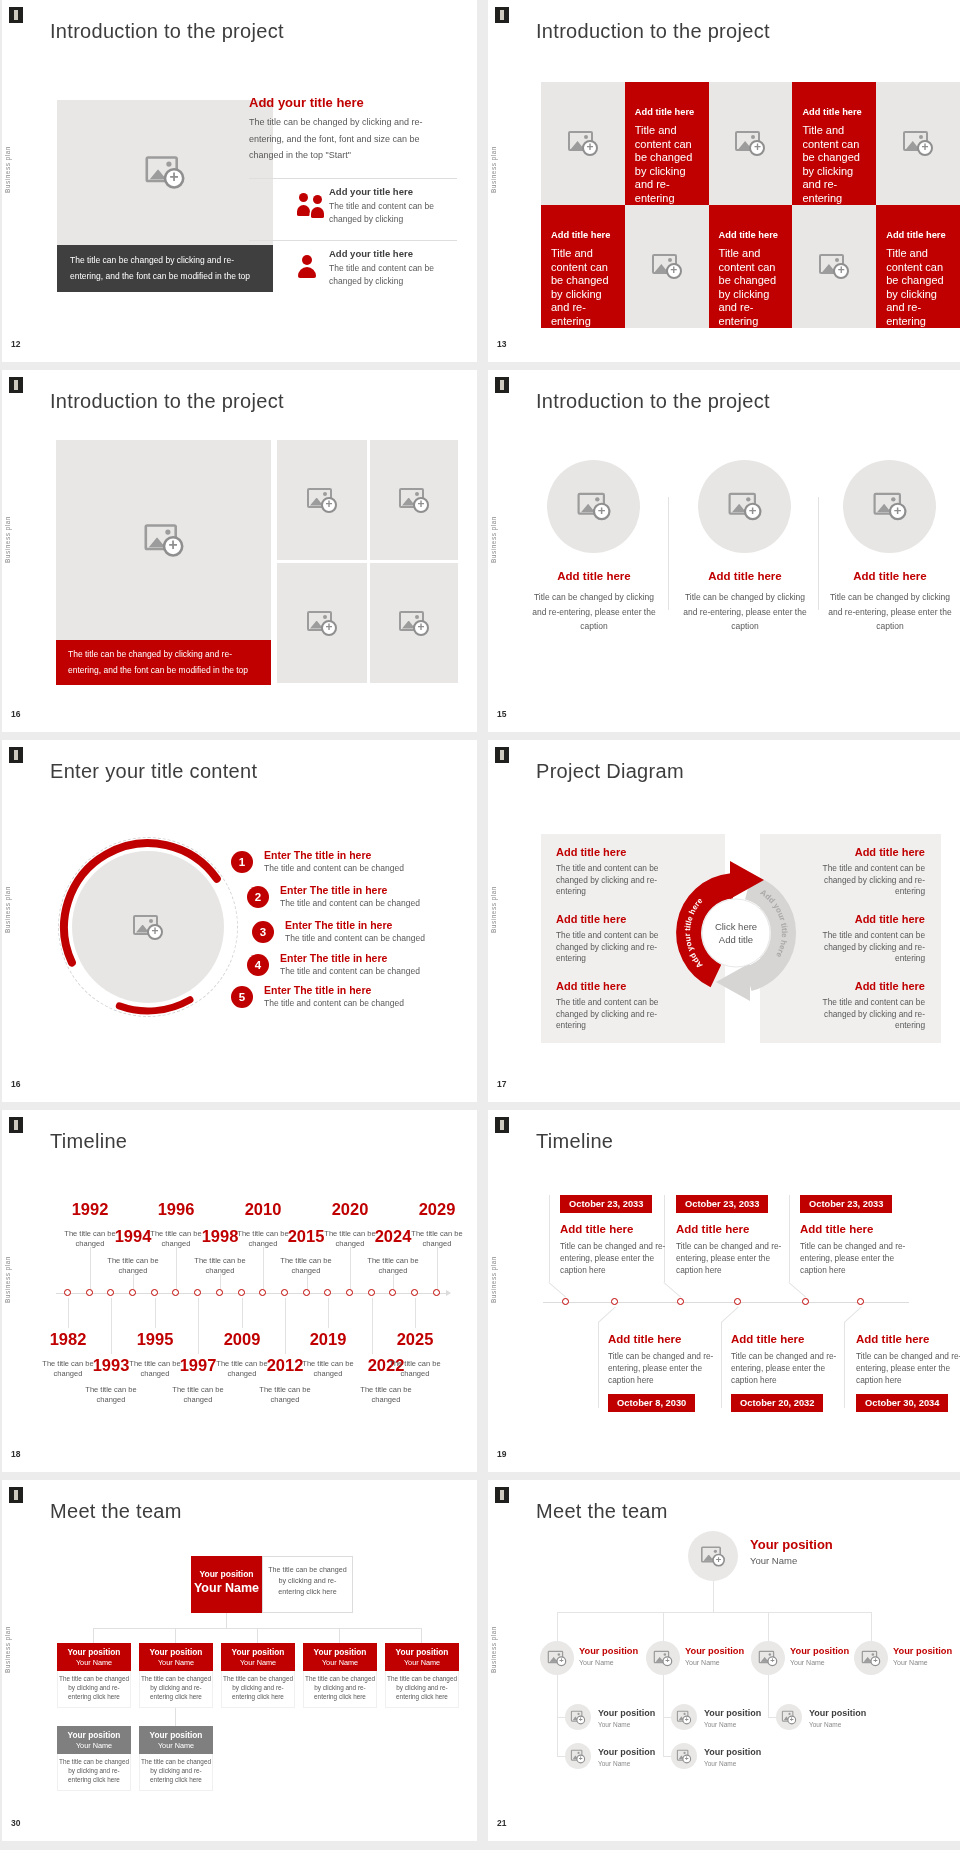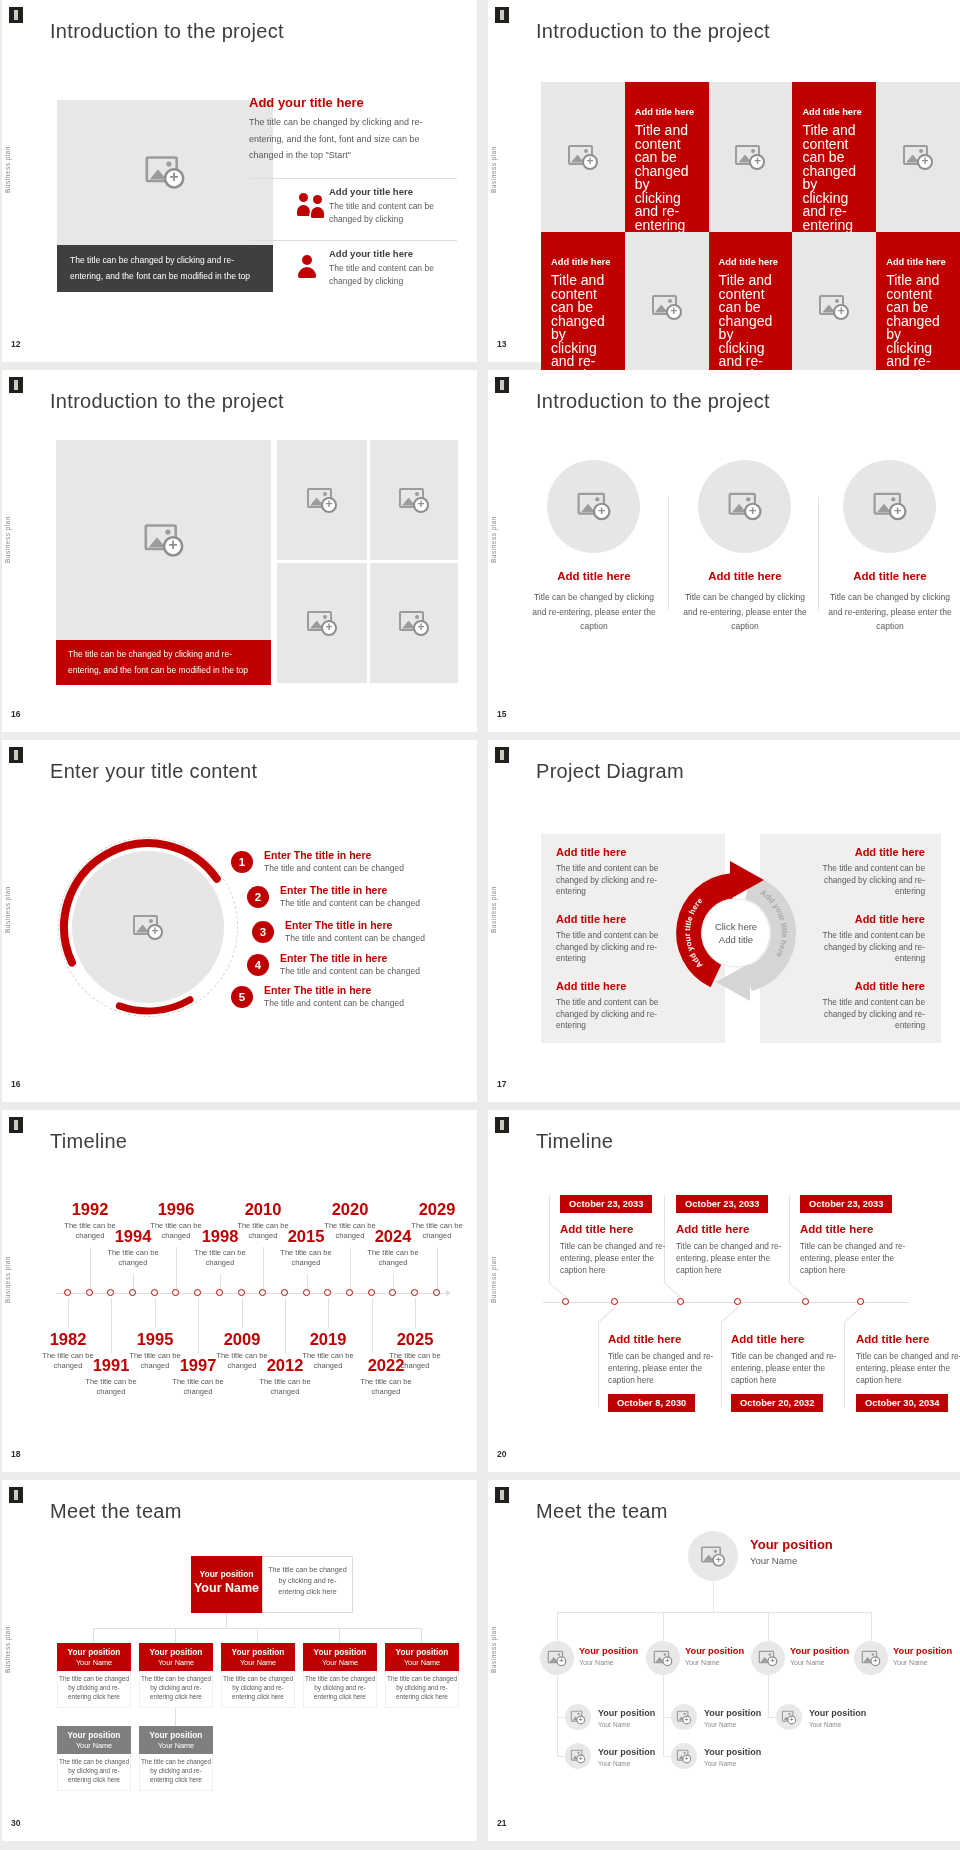--- a/index.html
+++ b/index.html
@@ -59,21 +59,21 @@
   .s12-it1{top:186px}.s12-it2{top:248px}
   .s12-it .ic{position:absolute;left:48px;top:7px}
   .s12-it .tb{margin-left:80px;width:128px}
   .s12-it .ih{font-size:9.5px;font-weight:700;color:#3f3f3f;margin-bottom:3px}
   .s12-it .ix{font-size:8.5px;line-height:13px;color:#595959}
   
   .s13-grid{position:absolute;left:53px;top:82px;width:419px;height:220px;display:grid;grid-template-columns:repeat(5,1fr);grid-template-rows:1fr 1fr}
   .s13-grid .ci{background:#e8e7e5;position:relative}
   .s13-grid .ct{background:#c00000;color:#fff;padding:25px 10px 0;box-sizing:border-box}
   .ct .h{font-size:9.3px;font-weight:700;margin-bottom:7px}
-  .ct .x{font-size:14px;line-height:13.5px}
+  .ct .x{font-size:11px;line-height:13.5px}
   
   .s14-img{position:absolute;left:54px;top:70px;width:215px;height:200px;background:#e8e7e5}
   .s14-phw{left:54px;top:70px;width:215px;height:200px}
   .s14-cap{position:absolute;left:54px;top:270px;width:215px;height:45px;background:#c00000;color:#fff;font-size:8.5px;line-height:15.5px;padding:7px 12px;box-sizing:border-box}
   .s14-cell{position:absolute;background:#e8e7e5}
   .s14-a1{left:275px;top:70px;width:90px;height:120px}
   .s14-b1{left:368px;top:70px;width:88px;height:120px}
   .s14-a2{left:275px;top:193px;width:90px;height:120px}
   .s14-b2{left:368px;top:193px;width:88px;height:120px}
   
@@ -105,21 +105,21 @@
   .ri1{top:106px}.ri2{top:173px}.ri3{top:240px}
   .s17-bh{font-size:11px;font-weight:700;color:#c00000;margin-bottom:5px}
   .s17-bx{font-size:8.3px;line-height:11.5px;color:#595959}
   .s17-svg{position:absolute;left:158px;top:103px;width:180px;height:180px}
   
   .s18-line{position:absolute;left:54px;top:183px;width:394px;height:1px;background:#dcdcdc}
   .s18-line::after{content:"";position:absolute;right:-1px;top:-3px;border-left:5px solid #dcdcdc;border-top:3.5px solid transparent;border-bottom:3.5px solid transparent}
   .tl-dot{position:absolute;top:179px;width:5px;height:5px;border:1.6px solid #c00000;border-radius:50%;background:#fff}
   .tl-ev{position:absolute;width:64px;text-align:center;z-index:2}
   .tl-y{font-size:16.5px;font-weight:700;color:#c00000}
-  .tl-c{font-size:7.5px;line-height:10px;color:#595959;margin-top:2px}
+  .tl-c{font-size:7.5px;line-height:10px;color:#595959;margin-top:10px}
   .ah{top:90px}.al{top:117px}.bh{top:220px}.bl{top:246px}
   .tl-cn{position:absolute;width:1px;background:#e2e2e2;z-index:1}
   .cah{top:137px;height:42px}.cal{top:164px;height:15px}.cbh{top:188px;height:30px}.cbl{top:188px;height:56px}
   
   .s19-line{position:absolute;left:55px;top:192px;width:366px;height:1px;background:#dcdcdc}
   .s19-tc{position:absolute;top:83px;width:106px}
   .tc1{left:72px}.tc2{left:188px}.tc3{left:312px}
   .s19-bc{position:absolute;top:223px;width:106px}
   .bc1{left:120px}.bc2{left:243px}.bc3{left:368px}
   .s19-date{display:inline-block;background:#c00000;color:#fff;font-size:9.3px;font-weight:700;padding:4px 9px;margin-bottom:10px}
@@ -504,21 +504,21 @@
   <span class="tl-cn cah" style="left:435px"></span>
   <div class="tl-ev bh" style="left:34px">
       <div class="tl-y">1982</div>
       <div class="tl-c">The title can be changed</div>
     </div>
   <div class="tl-ev ah" style="left:56px">
       <div class="tl-y">1992</div>
       <div class="tl-c">The title can be changed</div>
     </div>
   <div class="tl-ev bl" style="left:77px">
-      <div class="tl-y">1991</div>
+      <div class="tl-y">1993</div>
       <div class="tl-c">The title can be changed</div>
     </div>
   <div class="tl-ev al" style="left:99px">
       <div class="tl-y">1994</div>
       <div class="tl-c">The title can be changed</div>
     </div>
   <div class="tl-ev bh" style="left:121px">
       <div class="tl-y">1995</div>
       <div class="tl-c">The title can be changed</div>
     </div>
@@ -623,21 +623,21 @@
   <div class="s19-bc bc2">
     <div class="s19-h">Add title here</div>
     <div class="s19-x">Title can be changed and re-entering, please enter the caption here</div>
     <span class="s19-date">October 20, 2032</span>
   </div>
   <div class="s19-bc bc3">
     <div class="s19-h">Add title here</div>
     <div class="s19-x">Title can be changed and re-entering, please enter the caption here</div>
     <span class="s19-date">October 30, 2034</span>
   </div>
-  <span class="num">20</span>
+  <span class="num">19</span>
 </div>
 
 <div class="slide" id="s20">
   <span class="logo"></span>
   <span class="vlab">Business plan</span>
   <h2 class="t">Meet the team</h2>
   <div class="s20-root">
     <div class="pos">Your position</div>
     <div class="nm">Your Name</div>
   </div>

